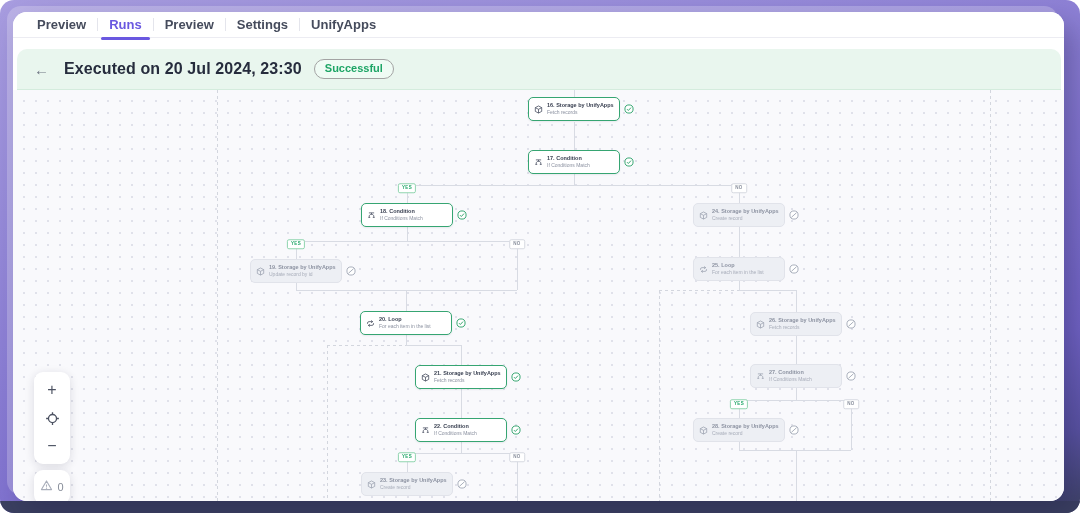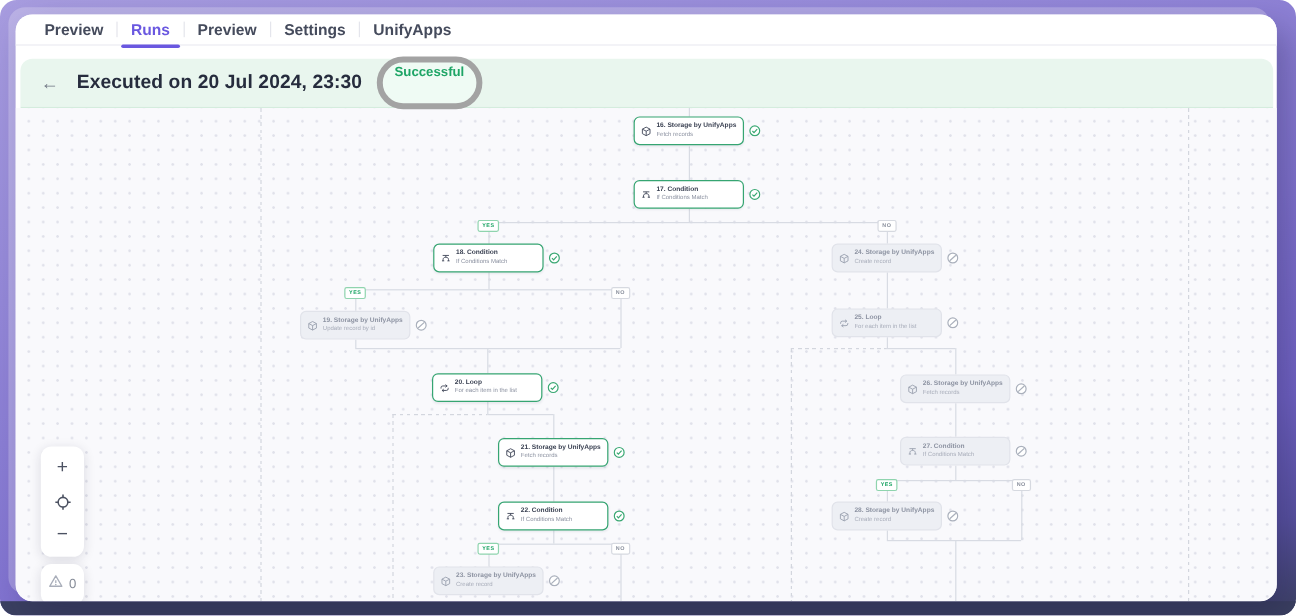--- a/index.html
+++ b/index.html
@@ -14,21 +14,21 @@
   .tabbar{position:absolute;left:0;right:0;top:0;height:26px;border-bottom:1px solid #ececf2;display:flex;align-items:center;padding-left:13px;box-sizing:border-box;background:#fff;z-index:3;}
   .tab{height:100%;display:flex;align-items:center;padding:0 11px;font-size:13px;font-weight:700;color:#454b5c;position:relative;cursor:pointer;white-space:nowrap;}
   .tab.active{color:#6a58e0;text-align:right;}
   .tab.active::after{content:"";position:absolute;left:3px;right:3px;bottom:-3px;height:3px;border-radius:2px;background:#6a58e0;}
   .tdiv{width:1px;height:13px;background:#e4e5ec;}
 
   
   .runbar{position:absolute;left:4px;right:3px;top:37px;height:41px;background:#e9f6ee;border-radius:10px 10px 0 0;border-bottom:1px solid #d4ecdd;display:flex;align-items:center;padding:0 17px;box-sizing:border-box;z-index:2;}
   .back{font-size:15px;color:#6f7683;margin-right:15px;cursor:pointer;line-height:1;}
   .rtitle{font-size:16px;font-weight:700;color:#262c3d;letter-spacing:.1px;}
-  .rbadge{margin-left:12px;padding:3px 10px 20px;border-radius:999px;border:5px solid #a3a3a3;background:#effbf4;color:#1ea566;font-size:11px;font-weight:600;line-height:1;}
+  .rbadge{margin-left:12px;padding:3px 10px 4px;border-radius:999px;border:1px solid #a3a3a3;background:#effbf4;color:#1ea566;font-size:11px;font-weight:600;line-height:1;}
   .sp{flex:1;}
   .repeat{display:flex;align-items:center;gap:7px;background:#fff;border:1px solid #cdc6f4;border-radius:9px;padding:6px 13px;color:#6a58e0;font-size:13px;font-weight:700;font-family:inherit;cursor:pointer;box-shadow:0 1px 2px rgba(60,50,130,.08);}
   .repeat svg{display:block;}
 
   
   .canvas{position:absolute;left:0;right:0;top:78px;bottom:0;background:#f9f9fc;overflow:hidden;}
   .canvas::before{content:"";position:absolute;inset:0;background-image:radial-gradient(#e0e1ea 1px,transparent 1.2px);background-size:12px 12px;background-position:5px 5px;}
 
   .ev,.eh{position:absolute;}
   .ev{width:1px;background:#d8dbe3;}

